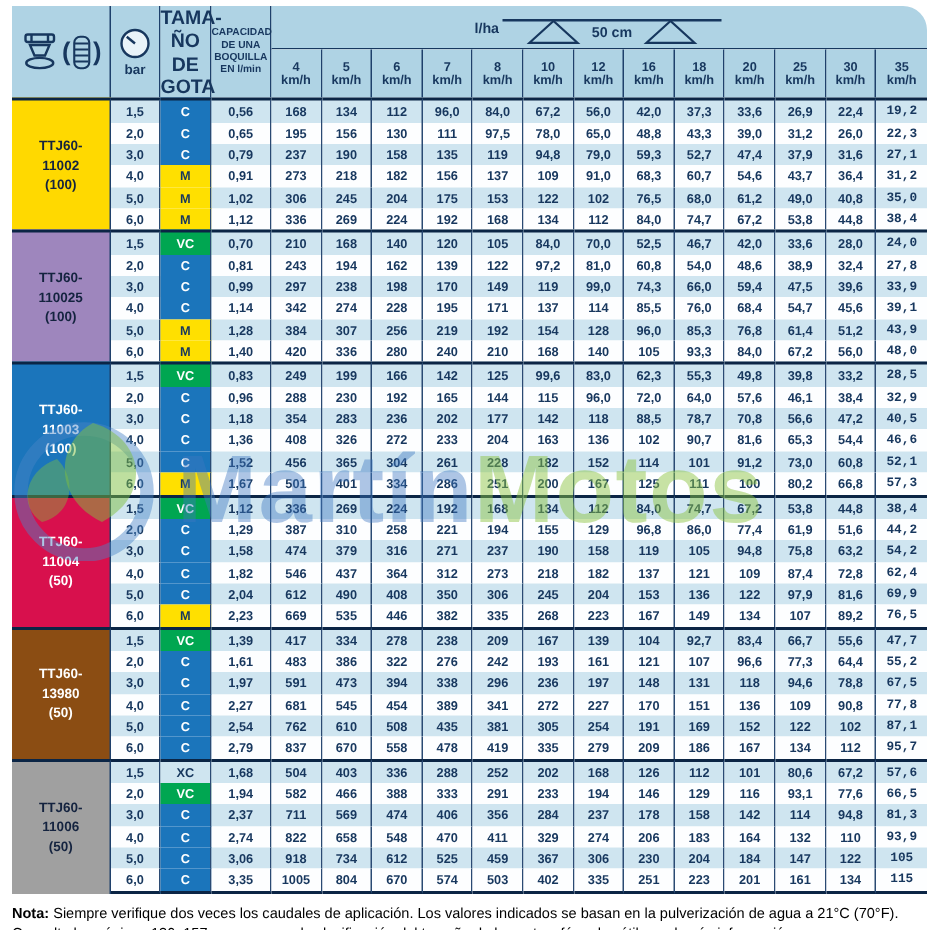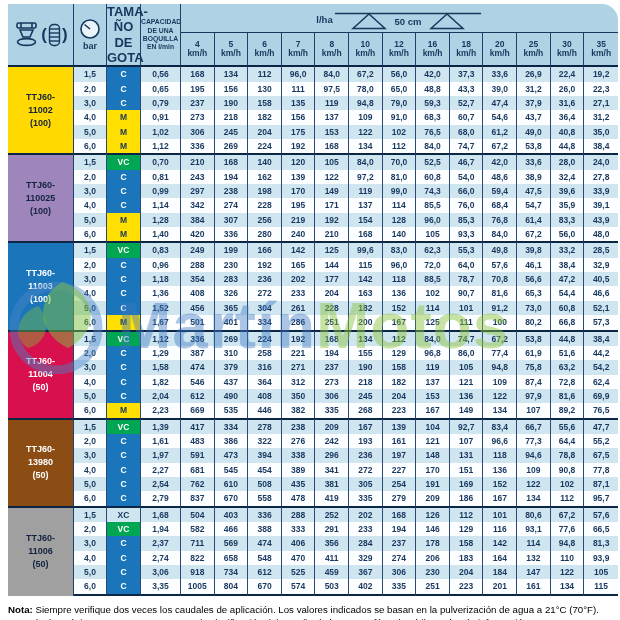--- a/index.html
+++ b/index.html
@@ -32,21 +32,21 @@
   .bar-label{font-size:9px;}
   .lha-wrap{display:flex;align-items:center;justify-content:center;gap:0;padding-top:3px;}
   .lha-label{font-size:9.5px;}
 
   
   tbody td{
     font-size:8.5px;height:14.35px;line-height:14.35px;
     border-right:1px solid #2A4A73;background:#FDFEFF;
     white-space:nowrap;overflow:hidden;
   }
-  tbody td:last-child{border-right:none;}
+  tbody td:last-child{border-right:none;font-family:Liberation Mono, monospace;}
   tr.stripe td{background:#CFE5F0;}
   tr.gstart td{border-top:2px solid #0B2545;}
   tbody tr:last-child td{border-bottom:2px solid #0B2545;}
   td.glabel{
     font-size:9px;line-height:13px;border-right:1px solid #1E406B;
   }
   td.size-cell{font-size:8.5px;}
   
   .note{
     margin:7px 12px 0 8px;font-size:9.7px;font-weight:normal;color:#000;
@@ -373,39 +373,39 @@
           <td class="val">274</td>
           <td class="val">228</td>
           <td class="val">195</td>
           <td class="val">171</td>
           <td class="val">137</td>
           <td class="val">114</td>
           <td class="val">85,5</td>
           <td class="val">76,0</td>
           <td class="val">68,4</td>
           <td class="val">54,7</td>
-          <td class="val">35,9</td>
+          <td class="val">45,6</td>
           <td class="val">39,1</td>
         </tr>
         <tr class="stripe">
           <td class="bar-cell">5,0</td>
           <td class="size-cell" style="background: rgb(255, 224, 0); color: rgb(23, 55, 94);">M</td>
           <td class="lmin-cell">1,28</td>
           <td class="val">384</td>
           <td class="val">307</td>
           <td class="val">256</td>
           <td class="val">219</td>
           <td class="val">192</td>
           <td class="val">154</td>
           <td class="val">128</td>
           <td class="val">96,0</td>
           <td class="val">85,3</td>
           <td class="val">76,8</td>
           <td class="val">61,4</td>
-          <td class="val">83,3</td>
+          <td class="val">51,2</td>
           <td class="val">43,9</td>
         </tr>
         <tr>
           <td class="bar-cell">6,0</td>
           <td class="size-cell" style="background: rgb(255, 224, 0); color: rgb(23, 55, 94);">M</td>
           <td class="lmin-cell">1,40</td>
           <td class="val">420</td>
           <td class="val">336</td>
           <td class="val">280</td>
           <td class="val">240</td>

